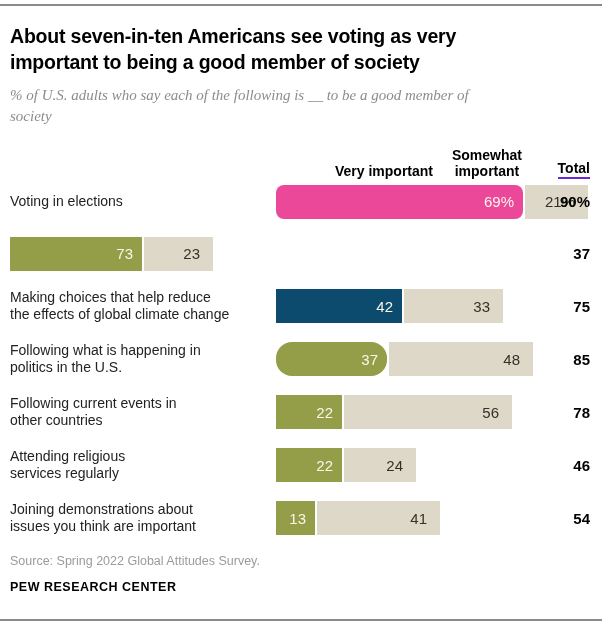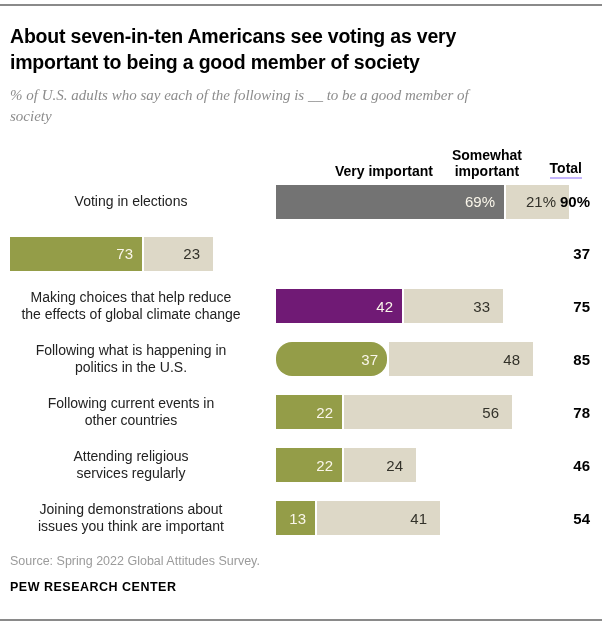--- a/index.html
+++ b/index.html
@@ -19,25 +19,25 @@
     margin:10px 0 0 0; font-family:Liberation Serif, serif; font-style:italic;
     font-size:15px; line-height:1.38; color:#8c8c8c; white-space:pre-line;
   }
   .col-headers { position:relative; height:40px; margin-top:12px; }
   .hdr {
     position:absolute; bottom:0; font-size:14px; line-height:1.15;
     font-weight:bold; color:#000; text-align:center;
   }
   .hdr.very { left:314px; width:120px; }
   .hdr.somewhat { left:417px; width:120px; }
-  .hdr.total { right:8px; width:auto; border-bottom:2px solid #c4b5fd; padding-bottom:1px; }
+  .hdr.total { right:0; width:auto; border-bottom:2px solid #6d28d9; padding-bottom:1px; }
   .rows { margin-top:6px; }
   .row { display:flex; align-items:center; margin-bottom:18px; position:relative; }
   .row-label {
-    width:266px; padding-right:24px; box-sizing:border-box; text-align:center;
+    width:266px; padding-right:24px; box-sizing:border-box; text-align:left;
     font-size:14px; line-height:1.25; color:#222; white-space:pre-line;
   }
   .track { display:flex; height:34px; }
   .seg { display:flex; align-items:center; justify-content:flex-end; box-sizing:border-box; }
   .seg + .seg { margin-left:2px; }
   .val { font-size:15px; color:#33322a; padding-right:13px; }
   .val.light { color:#faf6ea; padding-right:9px; }
   .total-val {
     position:absolute; right:0; font-size:15px; font-weight:bold; color:#000;
   }
@@ -58,21 +58,21 @@
   <div class="chart">
     <div class="col-headers">
       <span class="hdr very">Very important</span>
       <span class="hdr somewhat">Somewhat important</span>
       <span class="hdr total">Total</span>
     </div>
     <div class="rows" id="rows">
         <div class="row">
           <div class="row-label">Voting in elections</div>
           <div class="track">
-            <div class="seg" style="width: 228px; background: #737373;">
+            <div class="seg" style="width: 247px; background: #ec4899; border-radius: 8px;">
               <span class="val light">69%</span>
             </div>
             <div class="seg" style="width: 63px; background: rgb(221, 216, 199);">
               <span class="val">21%</span>
             </div>
           </div>
           <div class="total-val">90%</div>
         </div>
         <div class="row">
           <div class="track">
@@ -82,21 +82,21 @@
             <div class="seg" style="width: 69px; background: rgb(221, 216, 199);">
               <span class="val">23</span>
             </div>
           </div>
           <div class="total-val">37</div>
         </div>
         <div class="row">
           <div class="row-label">Making choices that help reduce
 the effects of global climate change</div>
           <div class="track">
-            <div class="seg" style="width: 126px; background: #701a75;">
+            <div class="seg" style="width: 126px; background: #0c4a6e;">
               <span class="val light">42</span>
             </div>
             <div class="seg" style="width: 99px; background: rgb(221, 216, 199);">
               <span class="val">33</span>
             </div>
           </div>
           <div class="total-val">75</div>
         </div>
         <div class="row">
           <div class="row-label">Following what is happening in

